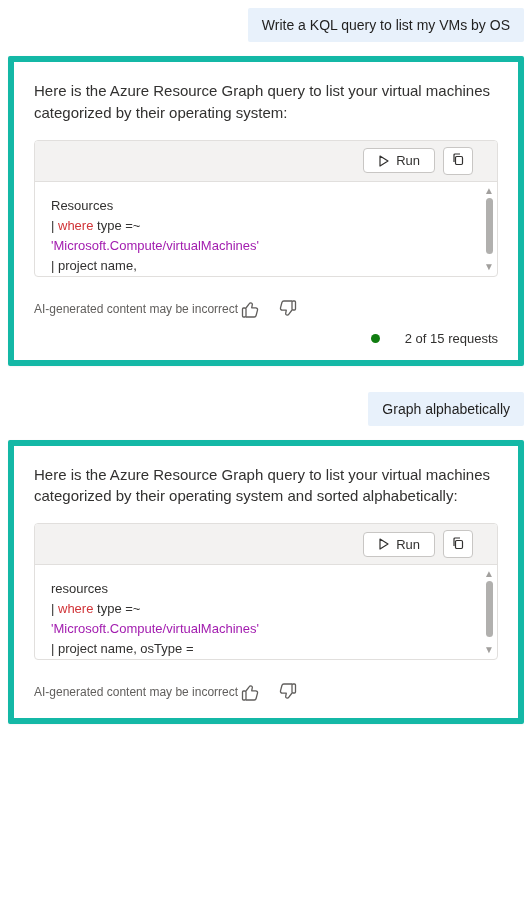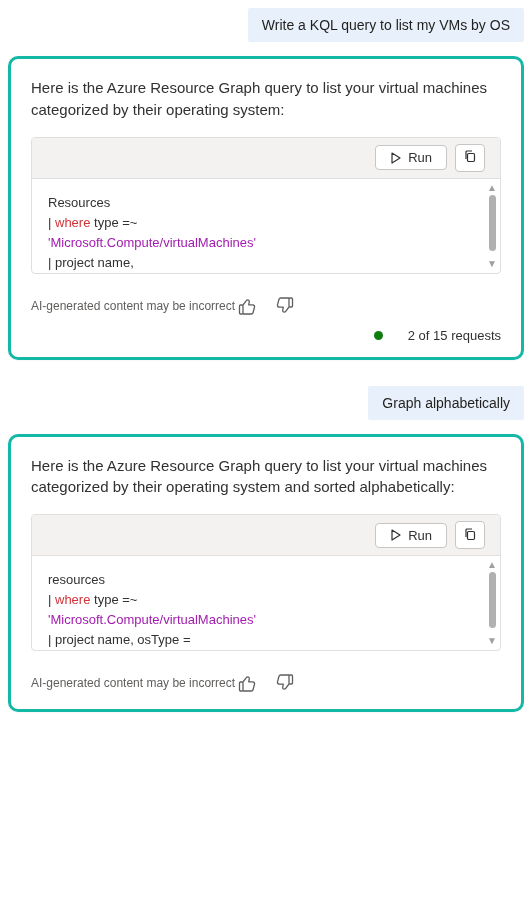--- a/index.html
+++ b/index.html
@@ -18,42 +18,42 @@
     }
     .user-msg {
       background: #e8f1fb;
       color: #201f1e;
       border-radius: 2px;
       padding: 9px 14px;
       font-size: 14px;
       max-width: 90%;
     }
     .assistant-card {
-      border: 3px solid #14b8a6;
-      border-radius: 10px;
+      border: 6px solid #14b8a6;
+      border-radius: 2px;
       padding: 18px 20px 14px 20px;
       margin-bottom: 26px;
       box-shadow: 0 0.5px 2px rgba(0,0,0,0.04);
     }
     .assistant-text {
       font-size: 15px;
       line-height: 1.45;
       color: #323130;
       margin-bottom: 16px;
     }
     .code-block {
       border: 1px solid #e1dfdd;
       border-radius: 4px;
       overflow: hidden;
       position: relative;
     }
     .code-header {
       background: #f3f2f1;
       border-bottom: 1px solid #e1dfdd;
-      padding: 6px 15px;
+      padding: 6px 24px;
       display: flex;
       justify-content: flex-end;
       gap: 8px;
       align-items: center;
     }
     .run-btn {
       border: 1px solid #c8c6c4;
       background: #fff;
       border-radius: 4px;
       padding: 4px 14px;

